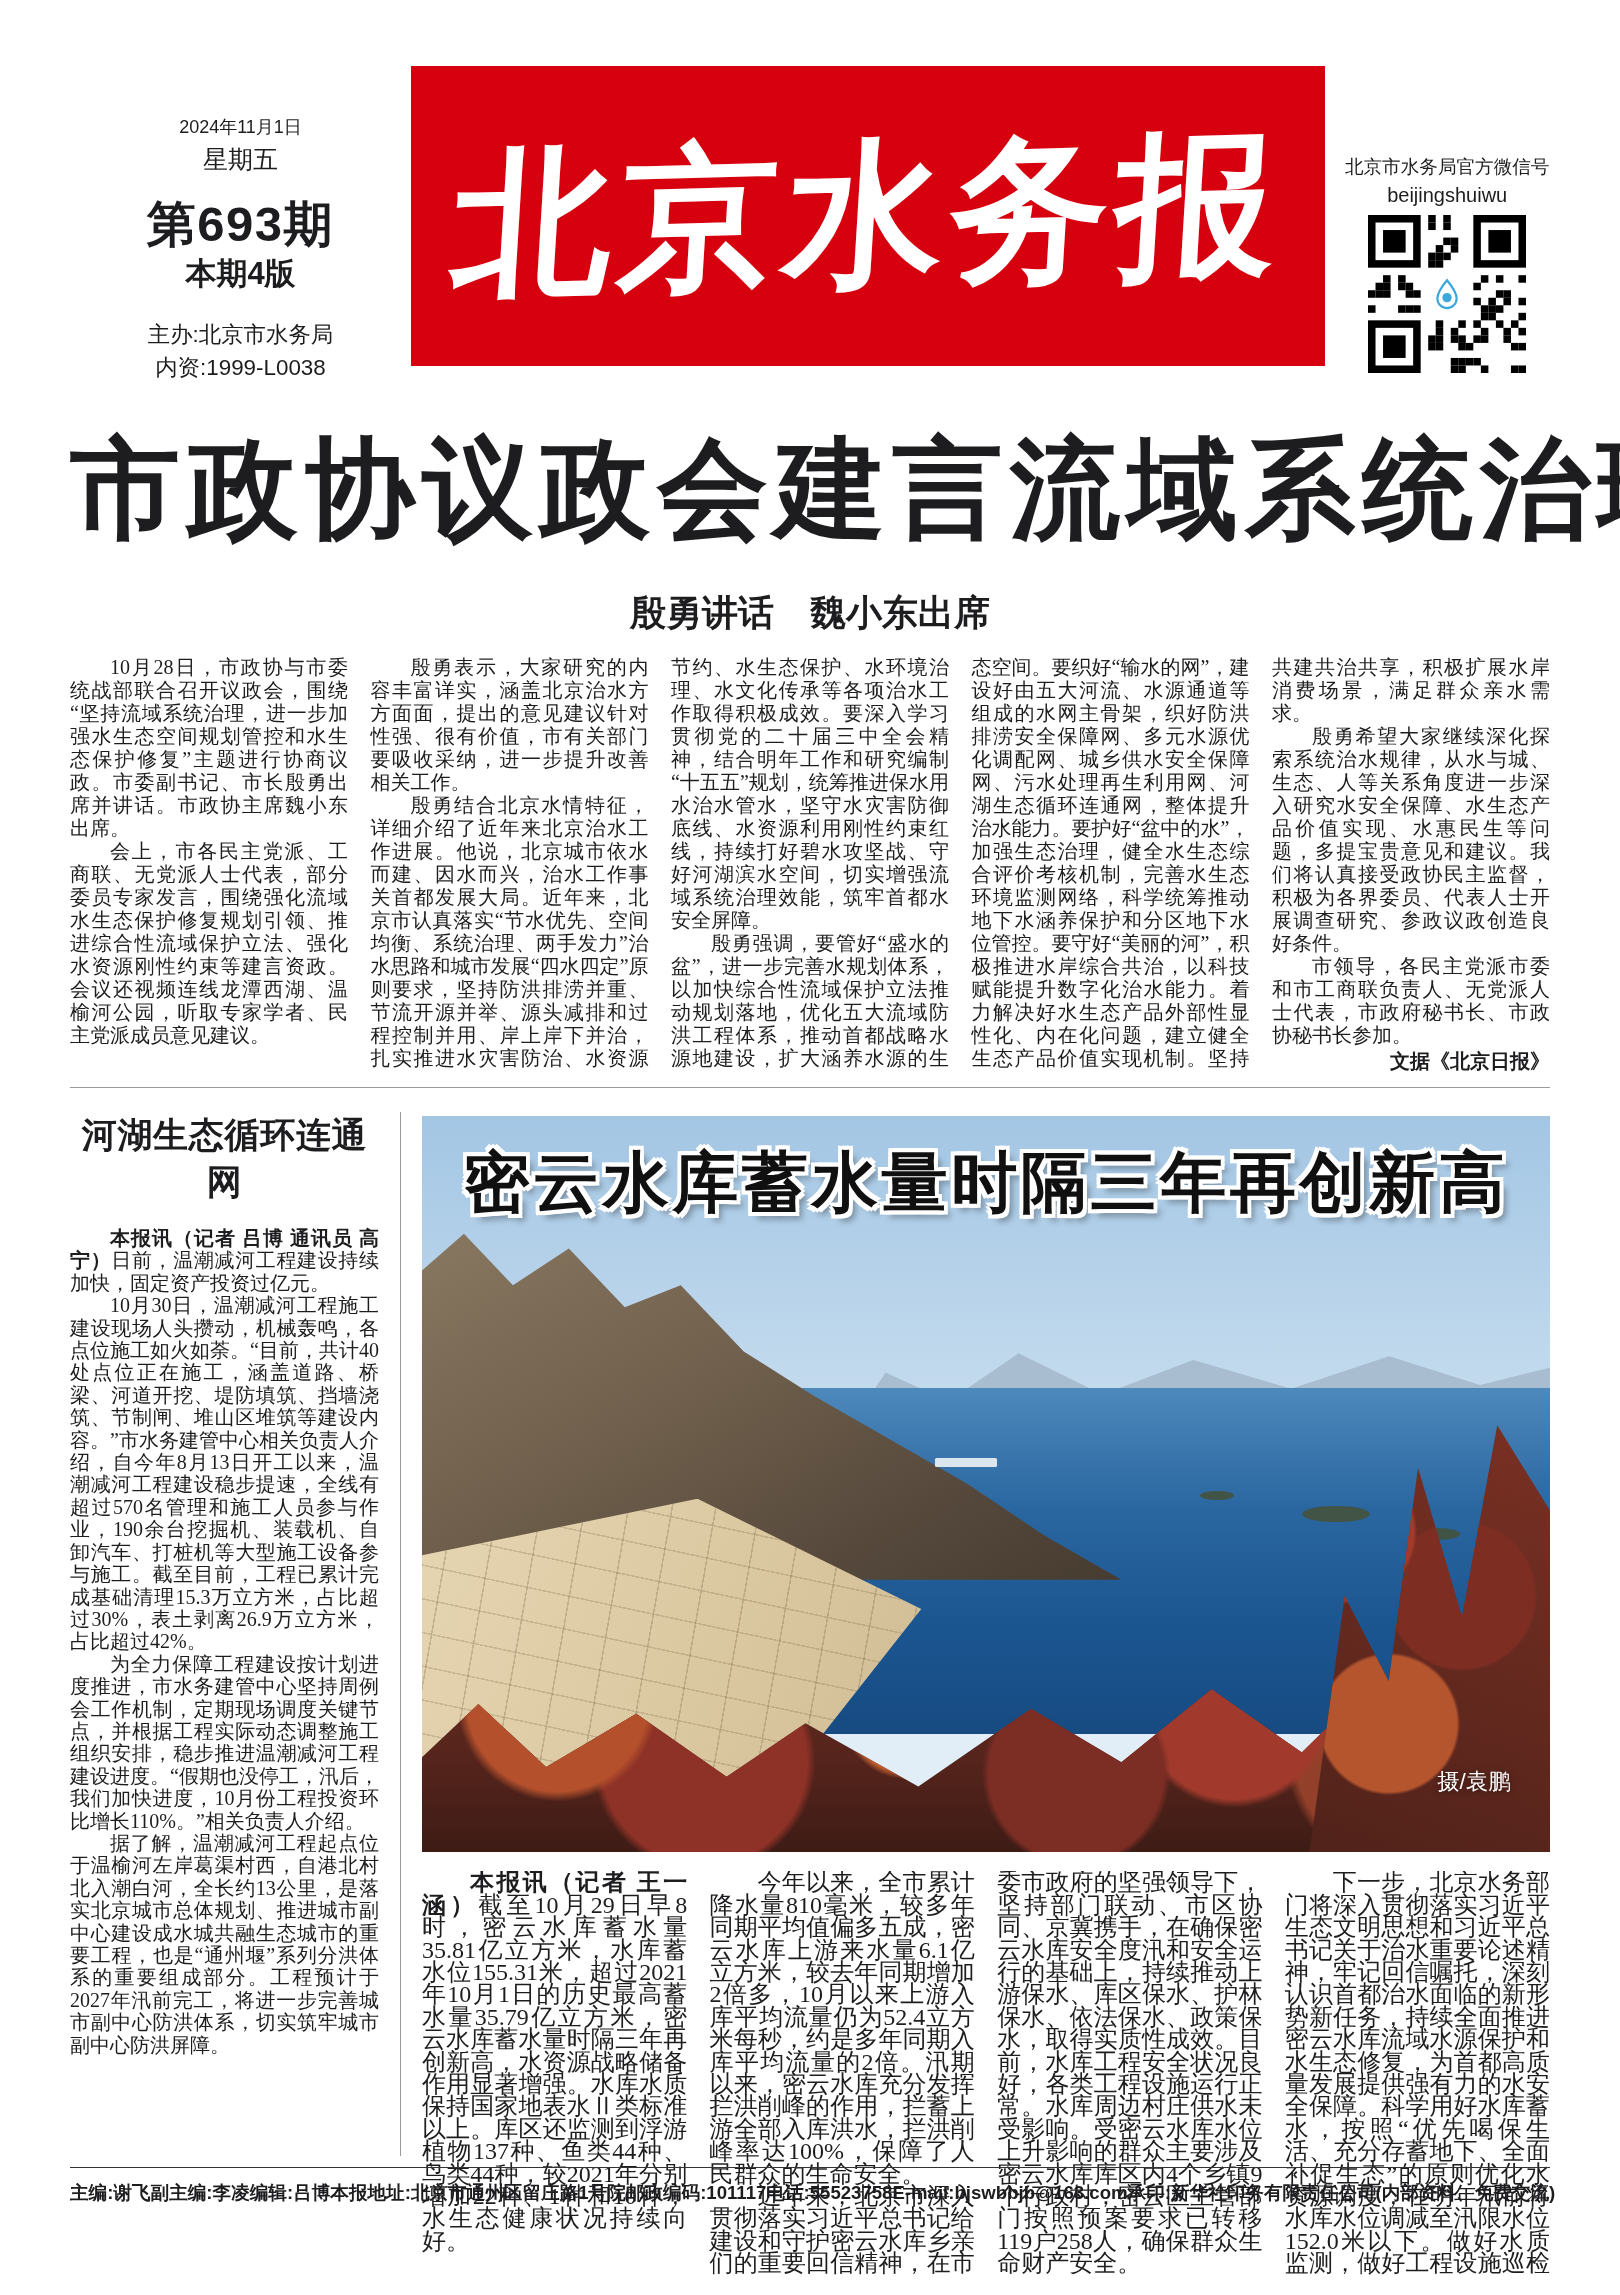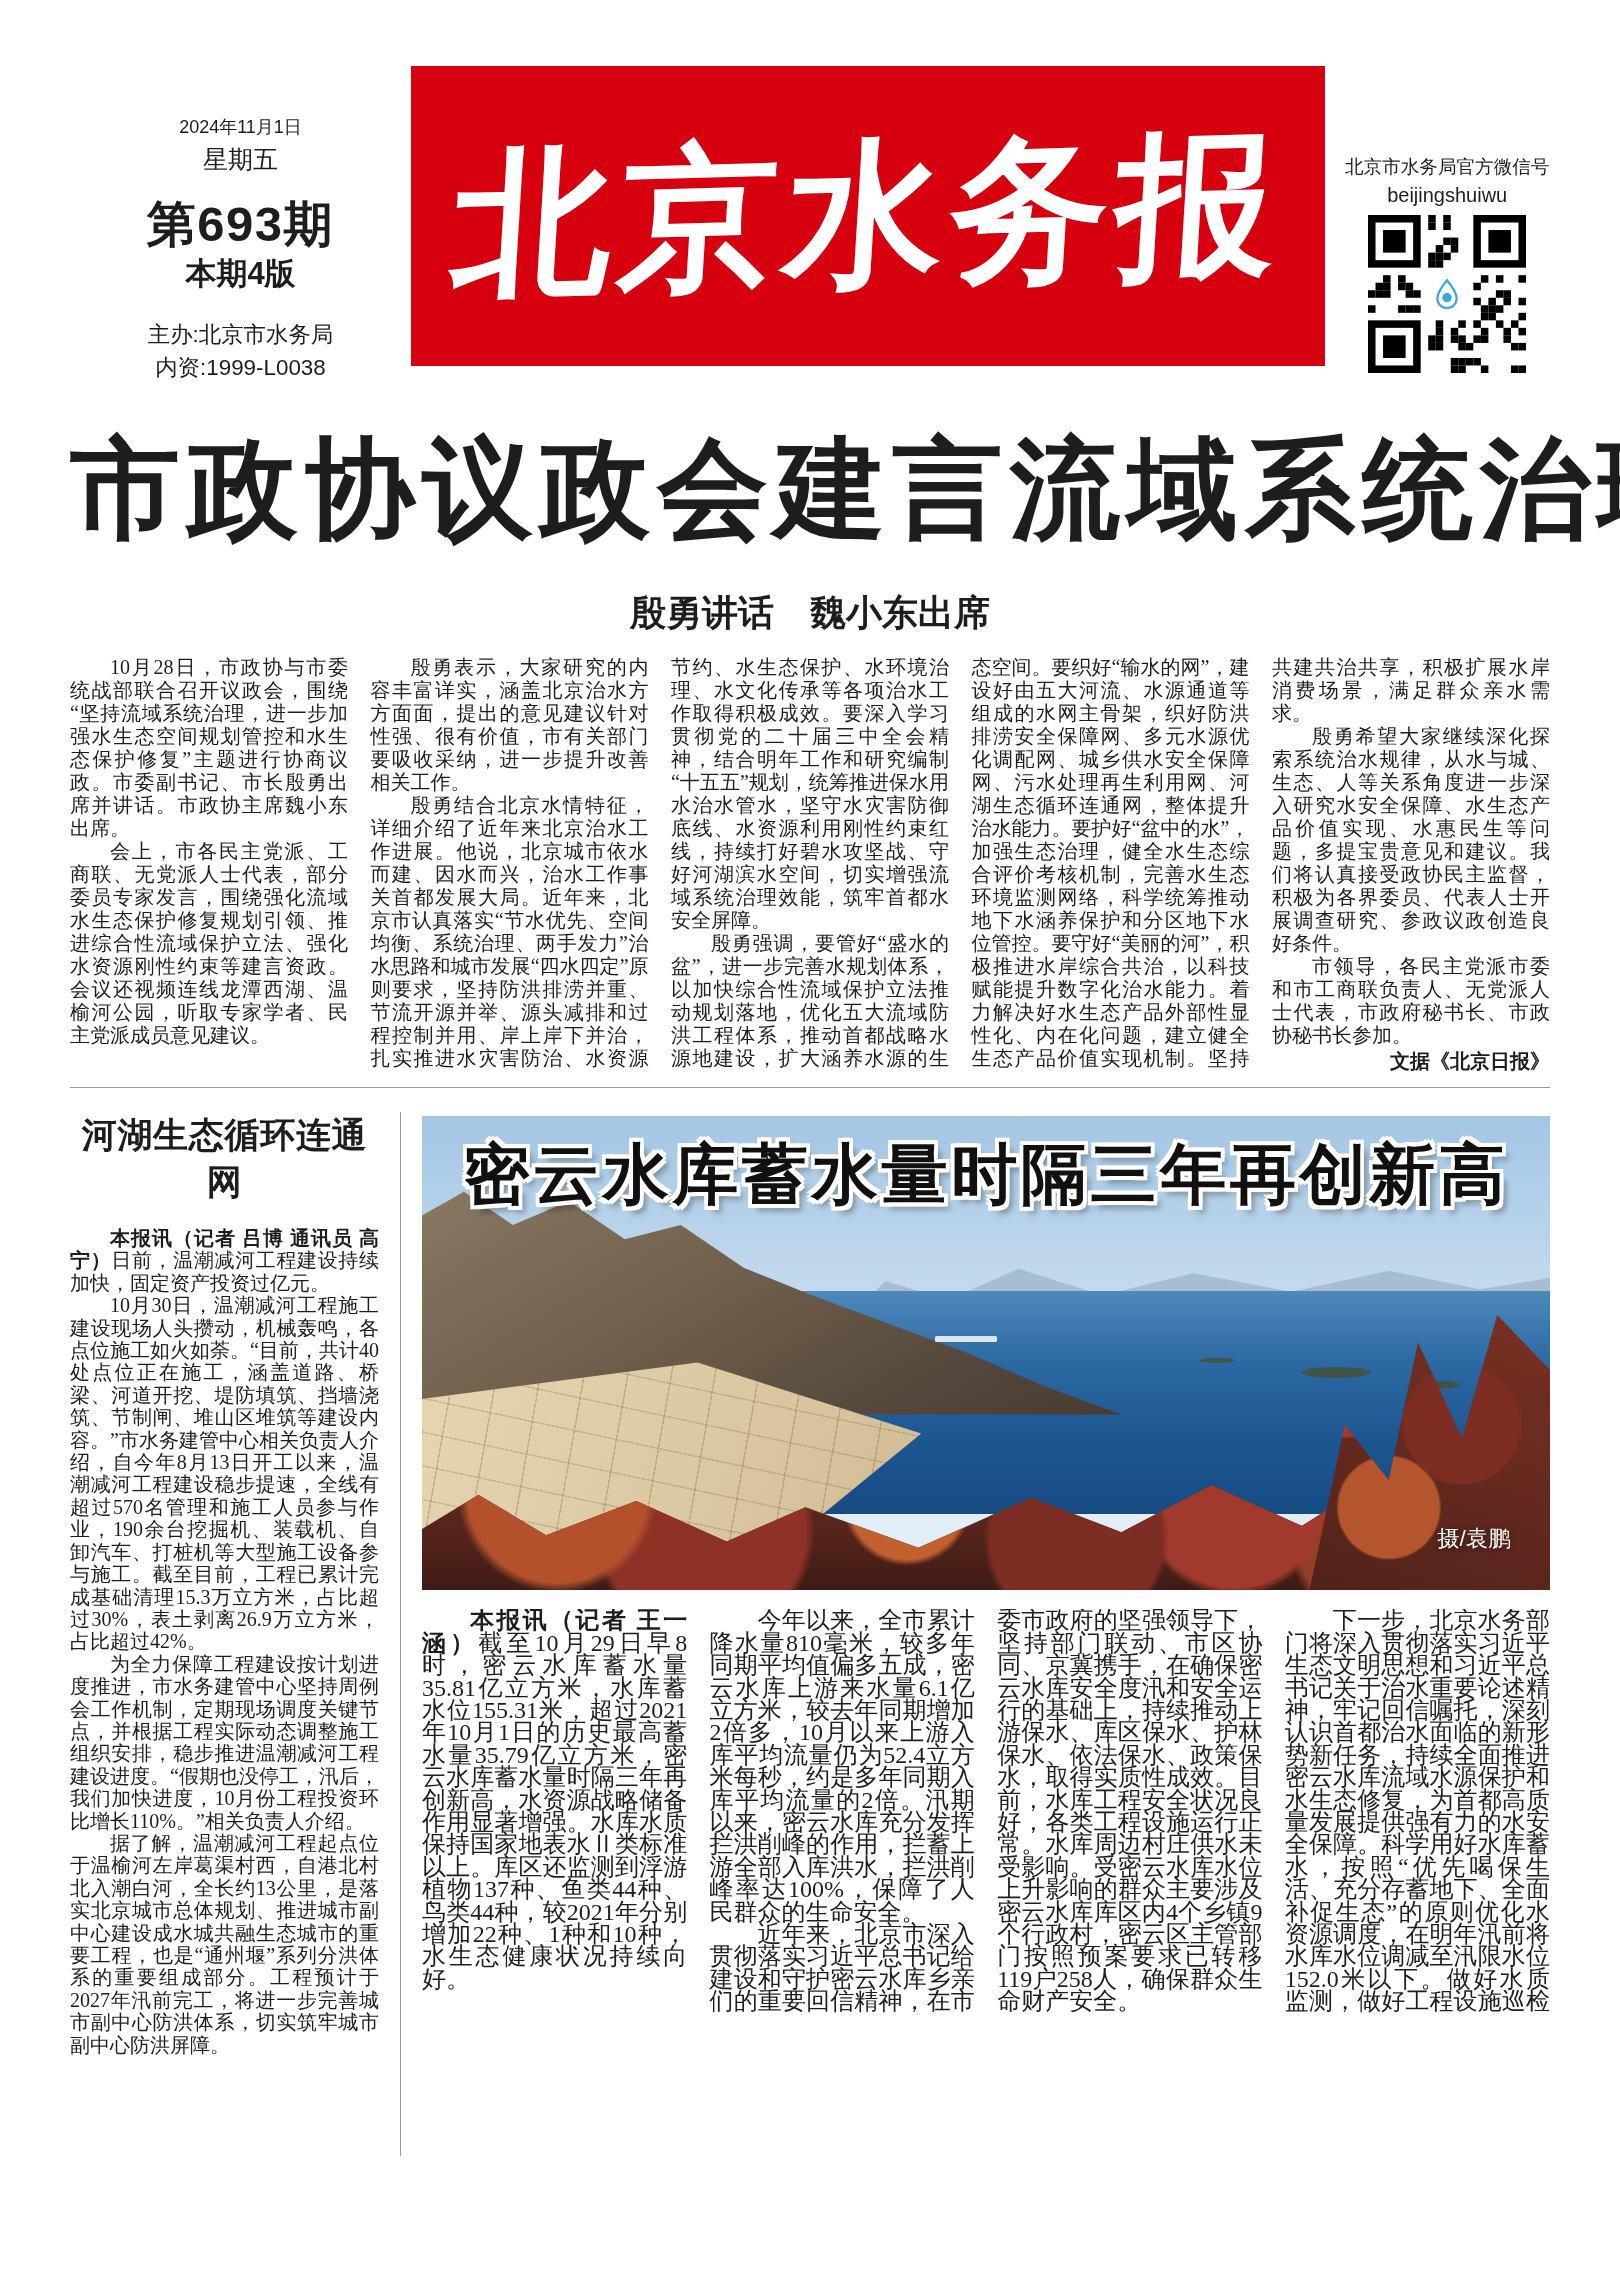--- a/index.html
+++ b/index.html
@@ -48,21 +48,21 @@
 
   
   .left-article{ position:absolute; left:70px; top:1112px; width:331px; height:1044px;
                  box-sizing:border-box; padding-right:21px; border-right:0.7px solid #9a9a9a; }
   .left-article h3{ margin:0 0 21px; text-align:center; font-family:"Liberation Sans", sans-serif;
                     font-weight:900; font-size:35px; letter-spacing:0.7px; }
   .left-body{ font-size:20px; line-height:22.4px; }
 
   
   .photo-article{ position:absolute; left:422px; top:1116px; width:1128px; }
-  .photo{ position:relative; width:1128px; height:474px; margin:0; overflow:hidden; background:#9cc0de; }
+  .photo{ position:relative; width:1128px; height:736px; margin:0; overflow:hidden; background:#9cc0de; }
   .ph-sky{ position:absolute; inset:0; background:linear-gradient(180deg,#a3c6e4 0%,#c6dcee 40%,#e2eef7 60%); }
   .ph-mtn-far{ position:absolute; left:38%; right:0; top:29%; height:13%; opacity:.75; background:#9fb3c6;
       clip-path:polygon(0 100%,5% 45%,14% 75%,24% 25%,36% 68%,49% 32%,63% 62%,77% 28%,90% 58%,100% 40%,100% 100%); }
   .ph-water{ position:absolute; left:0; right:0; top:37%; height:47%;
       background:linear-gradient(180deg,#4d89bb 0%,#2a66a0 35%,#1b5590 70%,#174b82 100%); }
   .ph-mtn{ position:absolute; left:0; top:13%; width:62%; height:50%;
       background:linear-gradient(150deg,#8a7a63 0%,#6e5e4b 45%,#53463a 80%,#473c31 100%);
       clip-path:polygon(0 16%,6% 6%,13% 20%,21% 10%,29% 26%,37% 20%,46% 38%,56% 50%,67% 62%,78% 74%,89% 88%,100% 100%,0 100%); }
   .ph-dam{ position:absolute; left:-1%; top:52%; width:62%; height:50%;
       background:
@@ -276,15 +276,27 @@
     <div class="photo-cols">
       <p class="para"><b>本报讯（记者 王一涵）</b><span>截至10月29日早8时，密云水库蓄水量35.81亿立方米，水库蓄水位155.31米，超过2021年10月1日的历史最高蓄水量35.79亿立方米，密云水库蓄水量时隔三年再创新高，水资源战略储备作用显著增强。水库水质保持国家地表水Ⅱ类标准以上。库区还监测到浮游植物137种、鱼类44种、鸟类44种，较2021年分别增加22种、1种和10种，水生态健康状况持续向好。</span></p>
       <div>
           <p class="para">今年以来，全市累计降水量810毫米，较多年同期平均值偏多五成，密云水库上游来水量6.1亿立方米，较去年同期增加2倍多，10月以来上游入库平均流量仍为52.4立方米每秒，约是多年同期入库平均流量的2倍。汛期以来，密云水库充分发挥拦洪削峰的作用，拦蓄上游全部入库洪水，拦洪削峰率达100%，保障了人民群众的生命安全。</p>
           <p class="para">近年来，北京市深入贯彻落实习近平总书记给建设和守护密云水库乡亲们的重要回信精神，在市委市政府的坚强领导下，坚持部门联动、市区协同、京冀携手，在确保密云水库安全度汛和安全运行的基础上，持续推动上游保水、库区保水、护林保水、依法保水、政策保水，取得实质性成效。目前，水库工程安全状况良好，各类工程设施运行正常。水库周边村庄供水未受影响。受密云水库水位上升影响的群众主要涉及密云水库库区内4个乡镇9个行政村，密云区主管部门按照预案要求已转移119户258人，确保群众生命财产安全。</p>
           <p class="para">下一步，北京水务部门将深入贯彻落实习近平生态文明思想和习近平总书记关于治水重要论述精神，牢记回信嘱托，深刻认识首都治水面临的新形势新任务，持续全面推进密云水库流域水源保护和水生态修复，为首都高质量发展提供强有力的水安全保障。科学用好水库蓄水，按照“优先喝保生活、充分存蓄地下、全面补促生态”的原则优化水资源调度，在明年汛前将水库水位调减至汛限水位152.0米以下。做好水质监测，做好工程设施巡检和工情监测，发挥流域河长制作用，持续开展京冀密云水库流域水环境、水土保持联合执法，加速构建密云水库全流域“一张工作底图”“一张监测网”和“一张监督网”，并编制好“十五五”密云水库全流域水源保护规划。</p>
         </div>
     </div>
   </section>
 
+  <footer class="colophon">
+    <div class="footer-line">
+        <span class="footer-item">主编:谢飞</span>
+        <span class="footer-item">副主编:李凌</span>
+        <span class="footer-item">编辑:吕博</span>
+        <span class="footer-item">本报地址:北京市通州区留庄路1号院</span>
+        <span class="footer-item">邮政编码:101117</span>
+        <span class="footer-item">电话:55523758</span>
+        <span class="footer-item">E-mail:bjswbbjb@163.com</span>
+        <span class="footer-item">承印:新华社印务有限责任公司(内部资料、免费交流)</span>
+      </div>
+  </footer>
 
 </div>
 
 
 </body></html>

